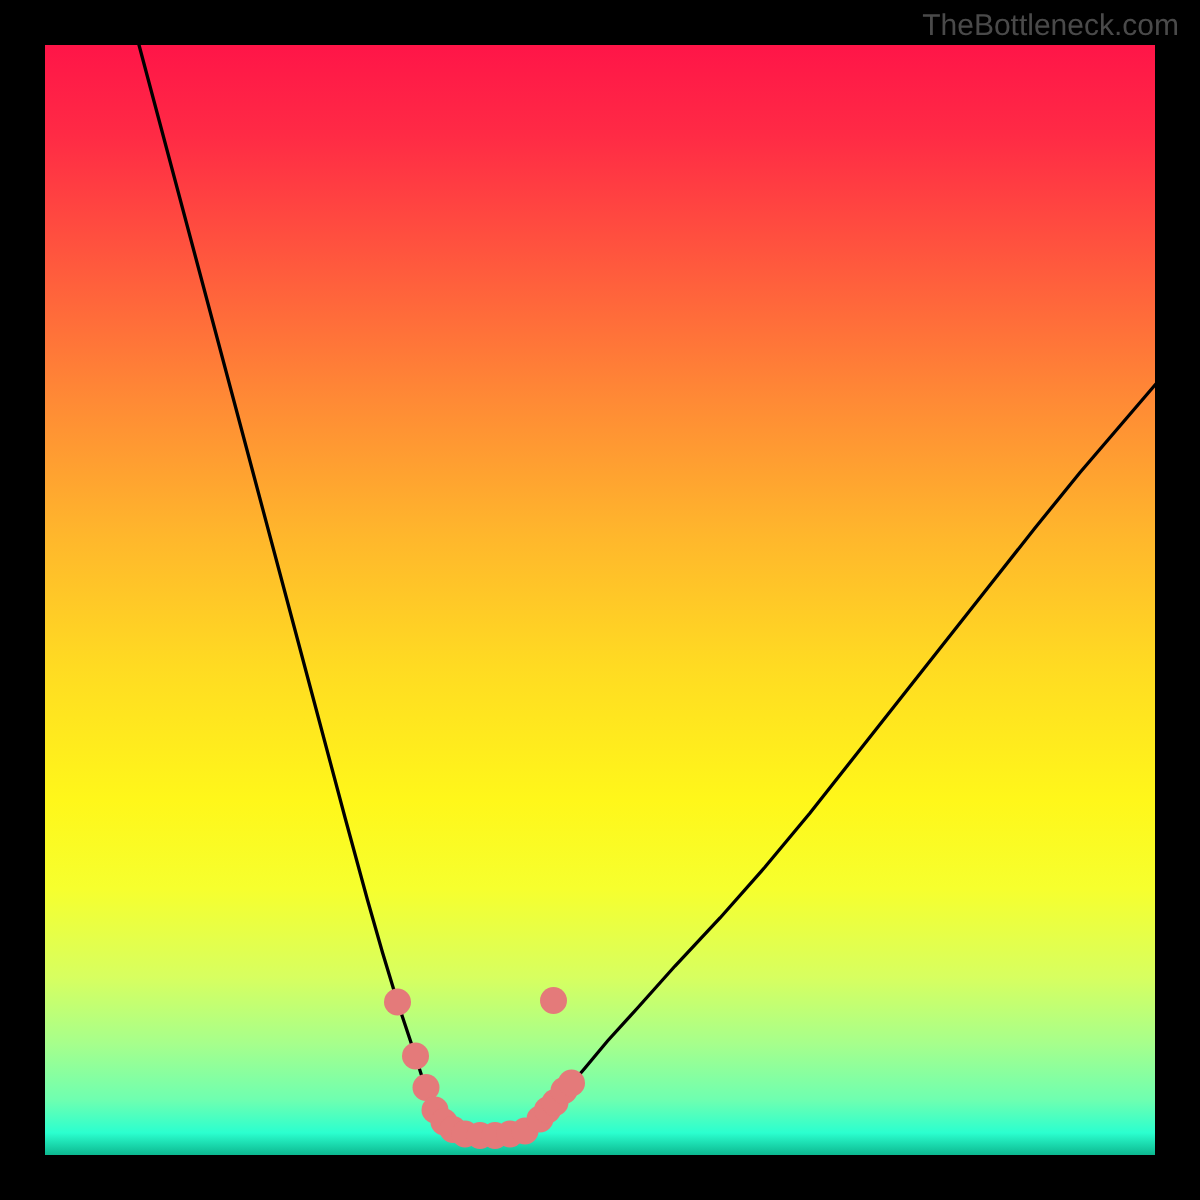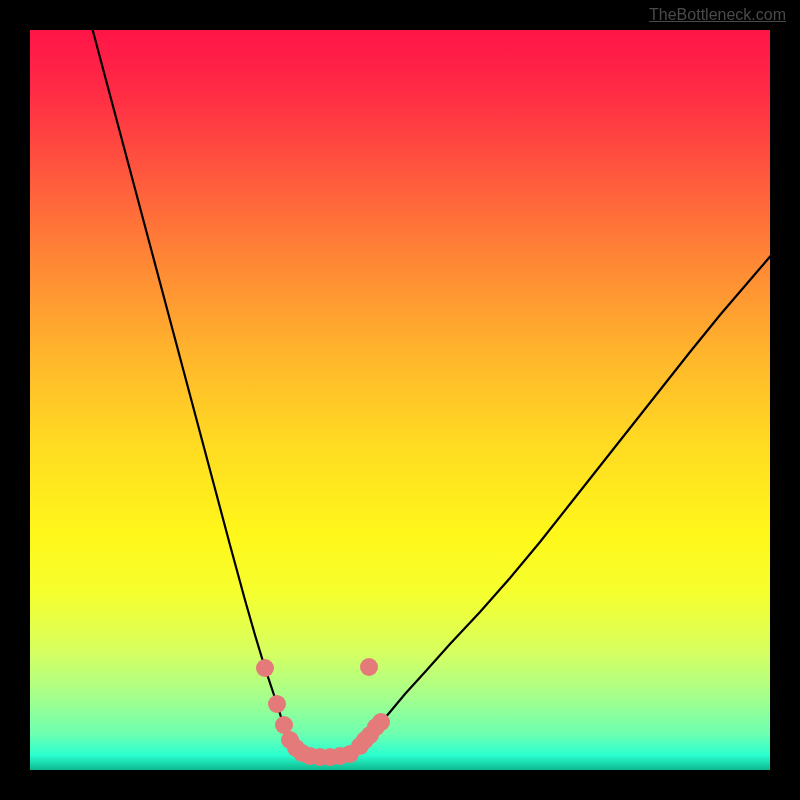--- a/index.html
+++ b/index.html
@@ -9,24 +9,23 @@
     background: #000;
     position: relative;
     font-family: Arial, Helvetica, sans-serif;
     overflow: hidden;
   }
   .watermark {
     position: absolute;
     top: 6px;
     right: 14px;
     color: #4a4a4a;
-    font-size: 16px;
+    font-size: 20px;
     font-weight: 500;
     z-index: 10;
-    text-decoration: underline;
   }
   .plot-area {
     position: absolute;
     left: 30px;
     top: 30px;
     width: 740px;
     height: 740px;
     background: linear-gradient(to bottom,
       #ff1548 0%,
       #ff2a45 8%,

